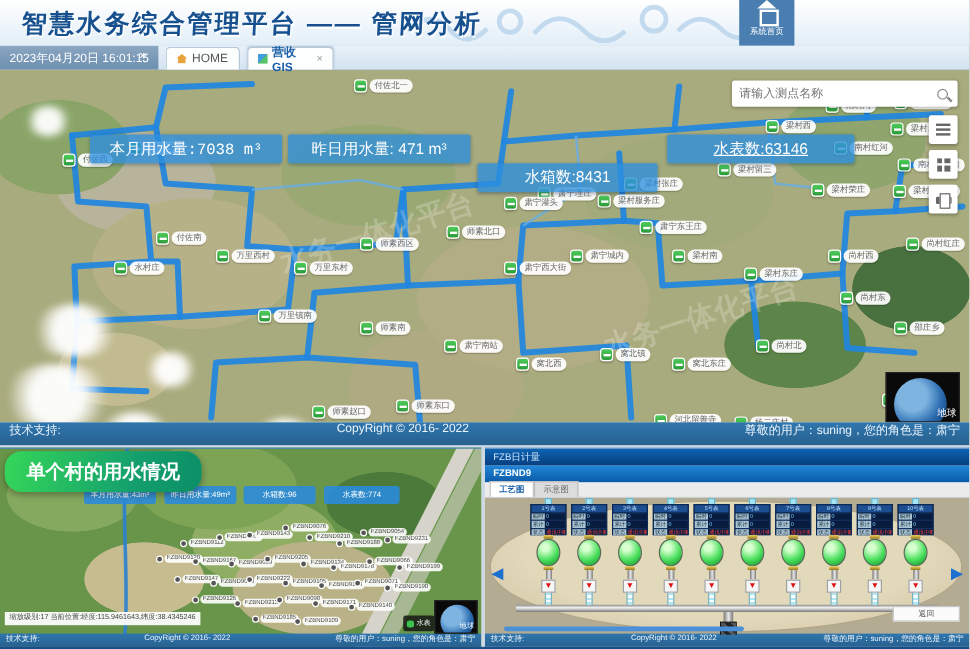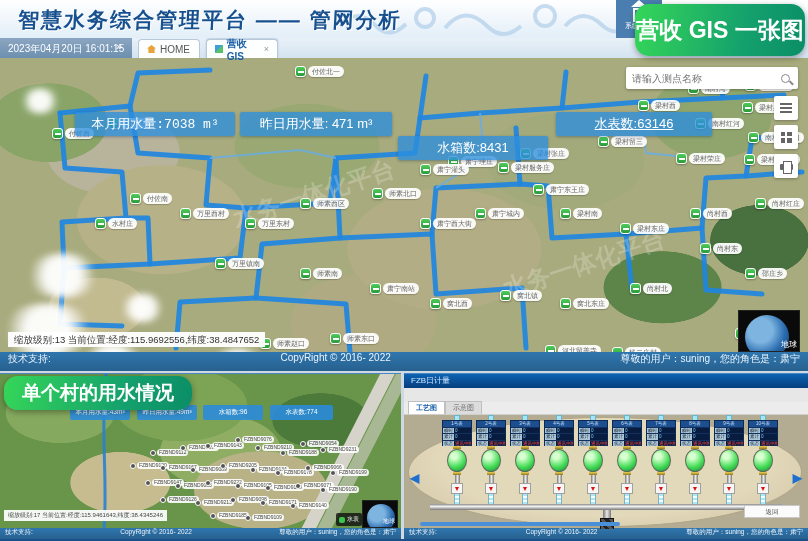--- a/index.html
+++ b/index.html
@@ -18,21 +18,21 @@
   .house-icon::before { content:""; position:absolute; left:0; top:-7px; border-left:8px solid transparent;
                 border-right:8px solid transparent; border-bottom:7px solid #fff; }
   .house-icon::after { content:""; position:absolute; left:2px; top:1px; width:12px; height:10px;
                 border:2px solid #fff; }
   .home-block span { font-size:7px; color:#fff; }
 
   .gbadge { position:absolute; background:linear-gradient(100deg,#35d659 0%,#14a06d 65%,#0b8e66 100%);
             color:#fff; font-weight:bold; display:flex; align-items:center; justify-content:center;
             border-radius:14px; box-shadow:0 2px 6px rgba(0,0,0,.35); z-index:60; white-space:nowrap; }
   .badge-main { right:3px; top:4px; width:170px; height:52px; font-size:23px; }
-  .badge-village { left:4px; top:2px; height:34px; padding:2px 18px; font-size:19px; }
+  .badge-village { left:4px; top:2px; height:34px; padding:2px 18px; font-size:16px; }
   .badge-house { right:2px; top:11px; height:42px; padding:0 16px; font-size:19px; border-radius:16px; }
 
   
   .tabbar { position:absolute; left:0; top:38px; width:808px; height:20px;
             background:linear-gradient(180deg,#8ba6c1,#6d8fb0); z-index:35; }
   .tabbar .right-light { position:absolute; left:132px; top:0; right:0; height:20px;
             background:linear-gradient(180deg,#e9f1f8,#d4e3f1); }
   .dt { position:absolute; left:8px; top:4px; font-size:10px; color:#fff; }
   .collapse { position:absolute; left:116px; top:2px; font-size:11px; color:#fff; }
   .tab { position:absolute; top:1px; height:19px; background:#fdfefe; border:1px solid #b6c8d9; border-bottom:none;
@@ -70,21 +70,21 @@
              box-shadow:0 1px 3px rgba(0,40,90,.35); z-index:10; white-space:nowrap; }
 
   .mk { position:absolute; display:flex; align-items:center; z-index:5; }
   .mk .ico { width:11px; height:11px; background:linear-gradient(180deg,#4ecb5a,#2a9b3a); border-radius:3px;
              border:1px solid #fff; position:relative; flex:0 0 auto; box-shadow:0 1px 2px rgba(0,0,0,.3); }
   .mk .ico::after { content:""; position:absolute; left:2px; top:4px; width:6px; height:2px; background:#fff; }
   .mk .lbl { margin-left:2px; background:rgba(255,255,255,.93); border-radius:7px; padding:0 4px;
              font-size:7px; height:11px; line-height:11px; color:#666; white-space:nowrap;
              box-shadow:0 1px 1px rgba(0,0,0,.2); }
 
-  .search { position:absolute; right:10px; top:9px; width:172px; height:22px; background:#fff; border-radius:2px;
+  .search { position:absolute; right:10px; top:9px; width:188px; height:22px; background:#fff; border-radius:2px;
             display:flex; align-items:center; box-shadow:0 1px 3px rgba(0,0,0,.3); z-index:20; }
   .search input { flex:1; border:none; outline:none; font-size:10px; padding:0 6px; color:#333;
             font-family:"Liberation Sans", sans-serif; }
   .mag { width:9px; height:9px; border:1.5px solid #888; border-radius:50%; position:relative; margin-right:8px; flex:0 0 auto; }
   .mag::after { content:""; position:absolute; left:7px; top:7px; width:5px; height:1.5px; background:#888; transform:rotate(45deg); }
 
   .tools { position:absolute; right:10px; top:38px; display:flex; flex-direction:column; gap:5px; z-index:20; }
   .tool { width:24px; height:24px; background:#fff; border-radius:2px; box-shadow:0 1px 3px rgba(0,0,0,.3);
           display:flex; align-items:center; justify-content:center; }
   .i-list { width:12px; height:10px; display:flex; flex-direction:column; justify-content:space-between; }
@@ -208,21 +208,20 @@
         <circle cx="215" cy="16" r="10"></circle>
         <path d="M235,26 q18,-20 38,0 q14,12 30,-2"></path>
         <circle cx="318" cy="20" r="9"></circle>
       </g>
     </svg>
     <div class="app-title">智慧水务综合管理平台 —— 管网分析</div>
     <div class="home-block">
       <div class="house-icon"></div>
       <span>系统首页</span>
     </div>
-    <div class="gbadge badge-main">营收 GIS 一张图</div>
   </div>
 
   <div class="tabbar">
     <div class="right-light"></div>
     <span class="dt">2023年04月20日 16:01:15</span>
     <span class="collapse">»</span>
     <div class="tab tab-home">
       <span class="tab-house-ico"></span>
       <span>HOME</span>
     </div>
@@ -473,21 +472,20 @@
             <i></i>
             <i></i>
             <i></i>
           </span>
         </div>
       <div class="tool">
           <span class="i-print"></span>
         </div>
     </div>
 
-    <div class="statusbar">缩放级别:13 当前位置:经度:115.9692556,纬度:38.4847652</div>
     <div class="globe globe-main">
       <div class="sphere"></div>
       <span class="glabel">地球</span>
     </div>
   </div>
 
   <div class="foot foot-main">
     <span>技术支持:</span>
     <span>CopyRight © 2016- 2022</span>
     <span>尊敬的用户：suning，您的角色是：肃宁</span>
@@ -640,20 +638,21 @@
       <div class="foot foot-small">
         <span>技术支持:</span>
         <span>CopyRight © 2016- 2022</span>
         <span>尊敬的用户：suning，您的角色是：肃宁</span>
       </div>
       <div class="gbadge badge-village">单个村的用水情况</div>
     </div>
 
     <div class="panel panel-right">
       <div class="t1">FZB日计量</div>
+      <div class="t2">FZBND9</div>
       <div class="tstrip">
         <span class="stab active">工艺图</span>
         <span class="stab">示意图</span>
       </div>
       <div class="scada">
         <div class="tank"></div>
         <span class="navchev nav-l">◀</span>
         <span class="navchev nav-r">▶</span>
         <div id="devices">
             <div class="dev" style="left: 38px;">

